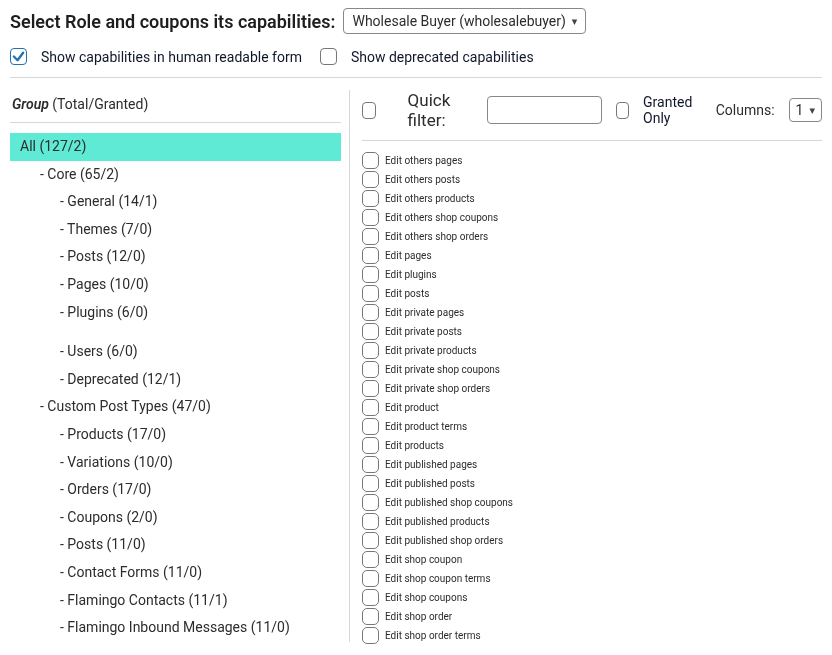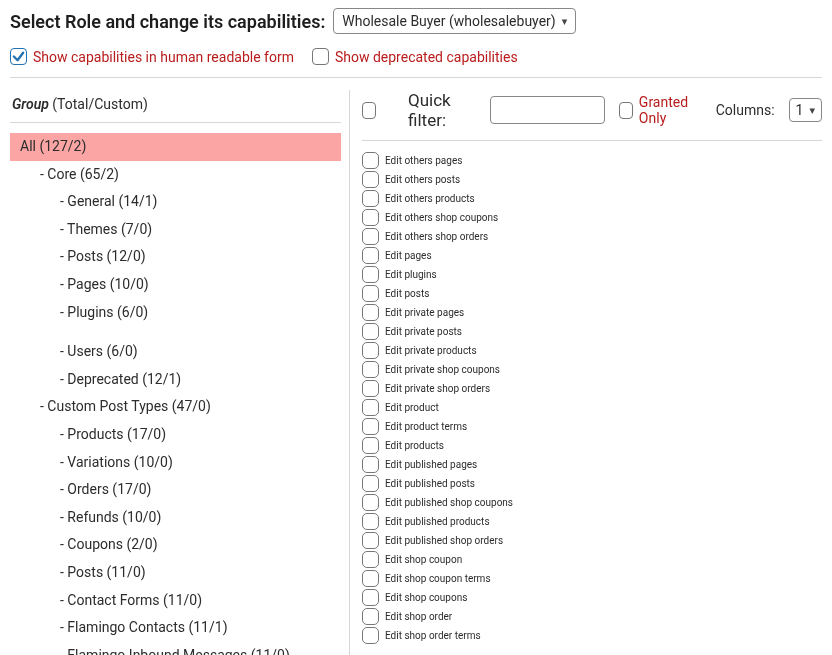--- a/index.html
+++ b/index.html
@@ -42,23 +42,23 @@
     display: flex;
     align-items: center;
     gap: 18px;
     padding-bottom: 12px;
     border-bottom: 1px solid #d7d7d7;
     margin-bottom: 12px;
   }
   .chk-wrap {
     display: inline-flex;
     align-items: center;
-    gap: 6px;
+    gap: 14px;
     font-size: 14px;
-    color: #b91c1c;
+    color: #0f172a;
     cursor: pointer;
   }
   .chk {
     width: 17px;
     height: 17px;
     border: 1px solid #777;
     border-radius: 4px;
     display: inline-flex;
     align-items: center;
     justify-content: center;
@@ -88,21 +88,21 @@
     margin-bottom: 10px;
   }
   .group-head .bold { font-weight: 600; font-style: italic; }
   .tree { font-size: 14px; }
   .tree-item {
     padding: 4px 4px;
     line-height: 1.4;
     cursor: pointer;
   }
   .tree-item.selected {
-    background: #fca5a5;
+    background: #5eead4;
   }
   .right-pane {
     flex: 1;
     padding-left: 12px;
   }
   .filter-row {
     display: flex;
     align-items: center;
     gap: 14px;
     padding-bottom: 10px;
@@ -148,21 +148,21 @@
     background: #fff;
     cursor: pointer;
     flex-shrink: 0;
   }
   .cap-label { font-size: 10px; }
 </style>
 </head>
 <body>
 
 <div class="top-row">
-  <span class="title">Select Role and change its capabilities:</span>
+  <span class="title">Select Role and coupons its capabilities:</span>
   <span class="role-select">
     <span>Wholesale Buyer (wholesalebuyer)</span>
     <span class="chevron-down">▾</span>
   </span>
 </div>
 
 <div class="options-row">
   <label class="chk-wrap">
     <span class="chk checked">
       <svg width="13" height="13" viewBox="0 0 14 14">
@@ -176,37 +176,36 @@
       
     </span>
     <span>Show deprecated capabilities</span>
   </label>
 </div>
 
 <div class="main">
 
   <div class="left-pane">
     <div class="group-head">
-      <span class="bold">Group</span><span> (Total/Custom)</span>
+      <span class="bold">Group</span><span> (Total/Granted)</span>
     </div>
     <div class="tree" id="tree">
         <div class="tree-item selected" style="padding-left: 10px;"><span>All (127/2)</span></div>
         <div class="tree-item" style="padding-left: 30px;"><span>- Core (65/2)</span></div>
         <div class="tree-item" style="padding-left: 50px;"><span>- General (14/1)</span></div>
         <div class="tree-item" style="padding-left: 50px;"><span>- Themes (7/0)</span></div>
         <div class="tree-item" style="padding-left: 50px;"><span>- Posts (12/0)</span></div>
         <div class="tree-item" style="padding-left: 50px;"><span>- Pages (10/0)</span></div>
         <div class="tree-item" style="padding-left: 50px;"><span>- Plugins (6/0)</span></div>
         <div class="tree-item" style="padding-left: 50px; margin-top: 12px;"><span>- Users (6/0)</span></div>
         <div class="tree-item" style="padding-left: 50px;"><span>- Deprecated (12/1)</span></div>
         <div class="tree-item" style="padding-left: 30px;"><span>- Custom Post Types (47/0)</span></div>
         <div class="tree-item" style="padding-left: 50px;"><span>- Products (17/0)</span></div>
         <div class="tree-item" style="padding-left: 50px;"><span>- Variations (10/0)</span></div>
         <div class="tree-item" style="padding-left: 50px;"><span>- Orders (17/0)</span></div>
-        <div class="tree-item" style="padding-left: 50px;"><span>- Refunds (10/0)</span></div>
         <div class="tree-item" style="padding-left: 50px;"><span>- Coupons (2/0)</span></div>
         <div class="tree-item" style="padding-left: 50px;"><span>- Posts (11/0)</span></div>
         <div class="tree-item" style="padding-left: 50px;"><span>- Contact Forms (11/0)</span></div>
         <div class="tree-item" style="padding-left: 50px;"><span>- Flamingo Contacts (11/1)</span></div>
         <div class="tree-item" style="padding-left: 50px;"><span>- Flamingo Inbound Messages (11/0)</span></div>
       </div>
   </div>
 
   <div class="right-pane">
     <div class="filter-row">

